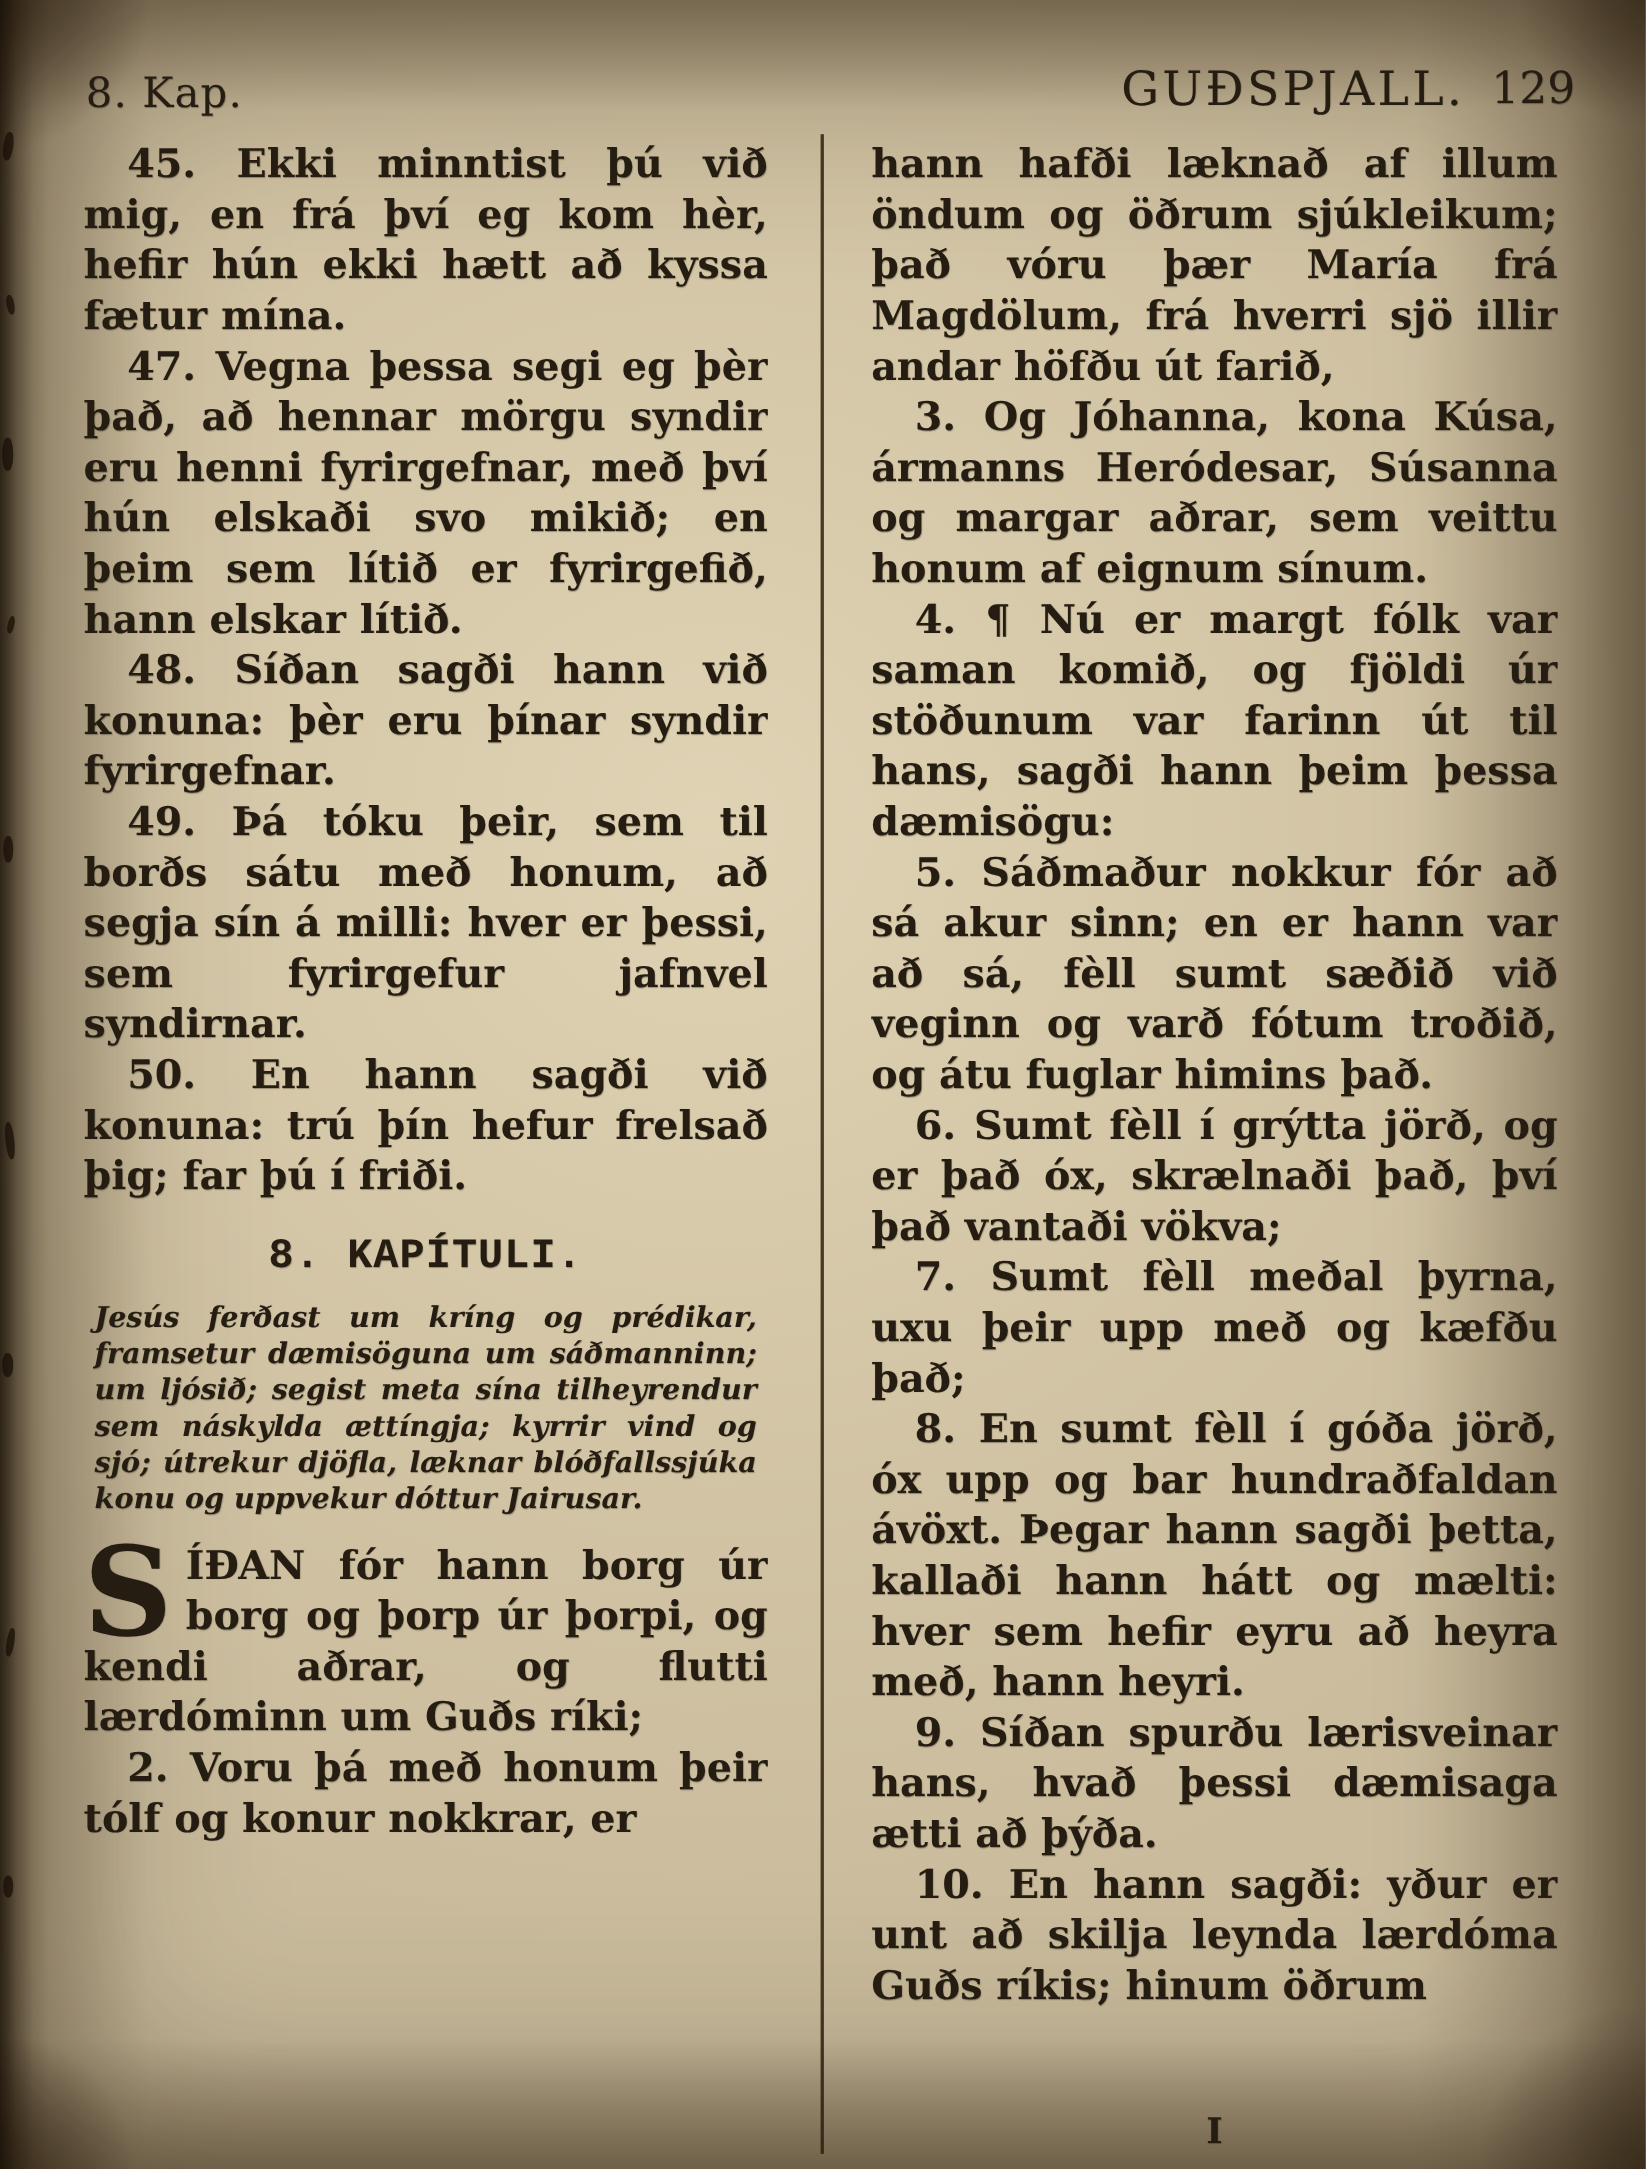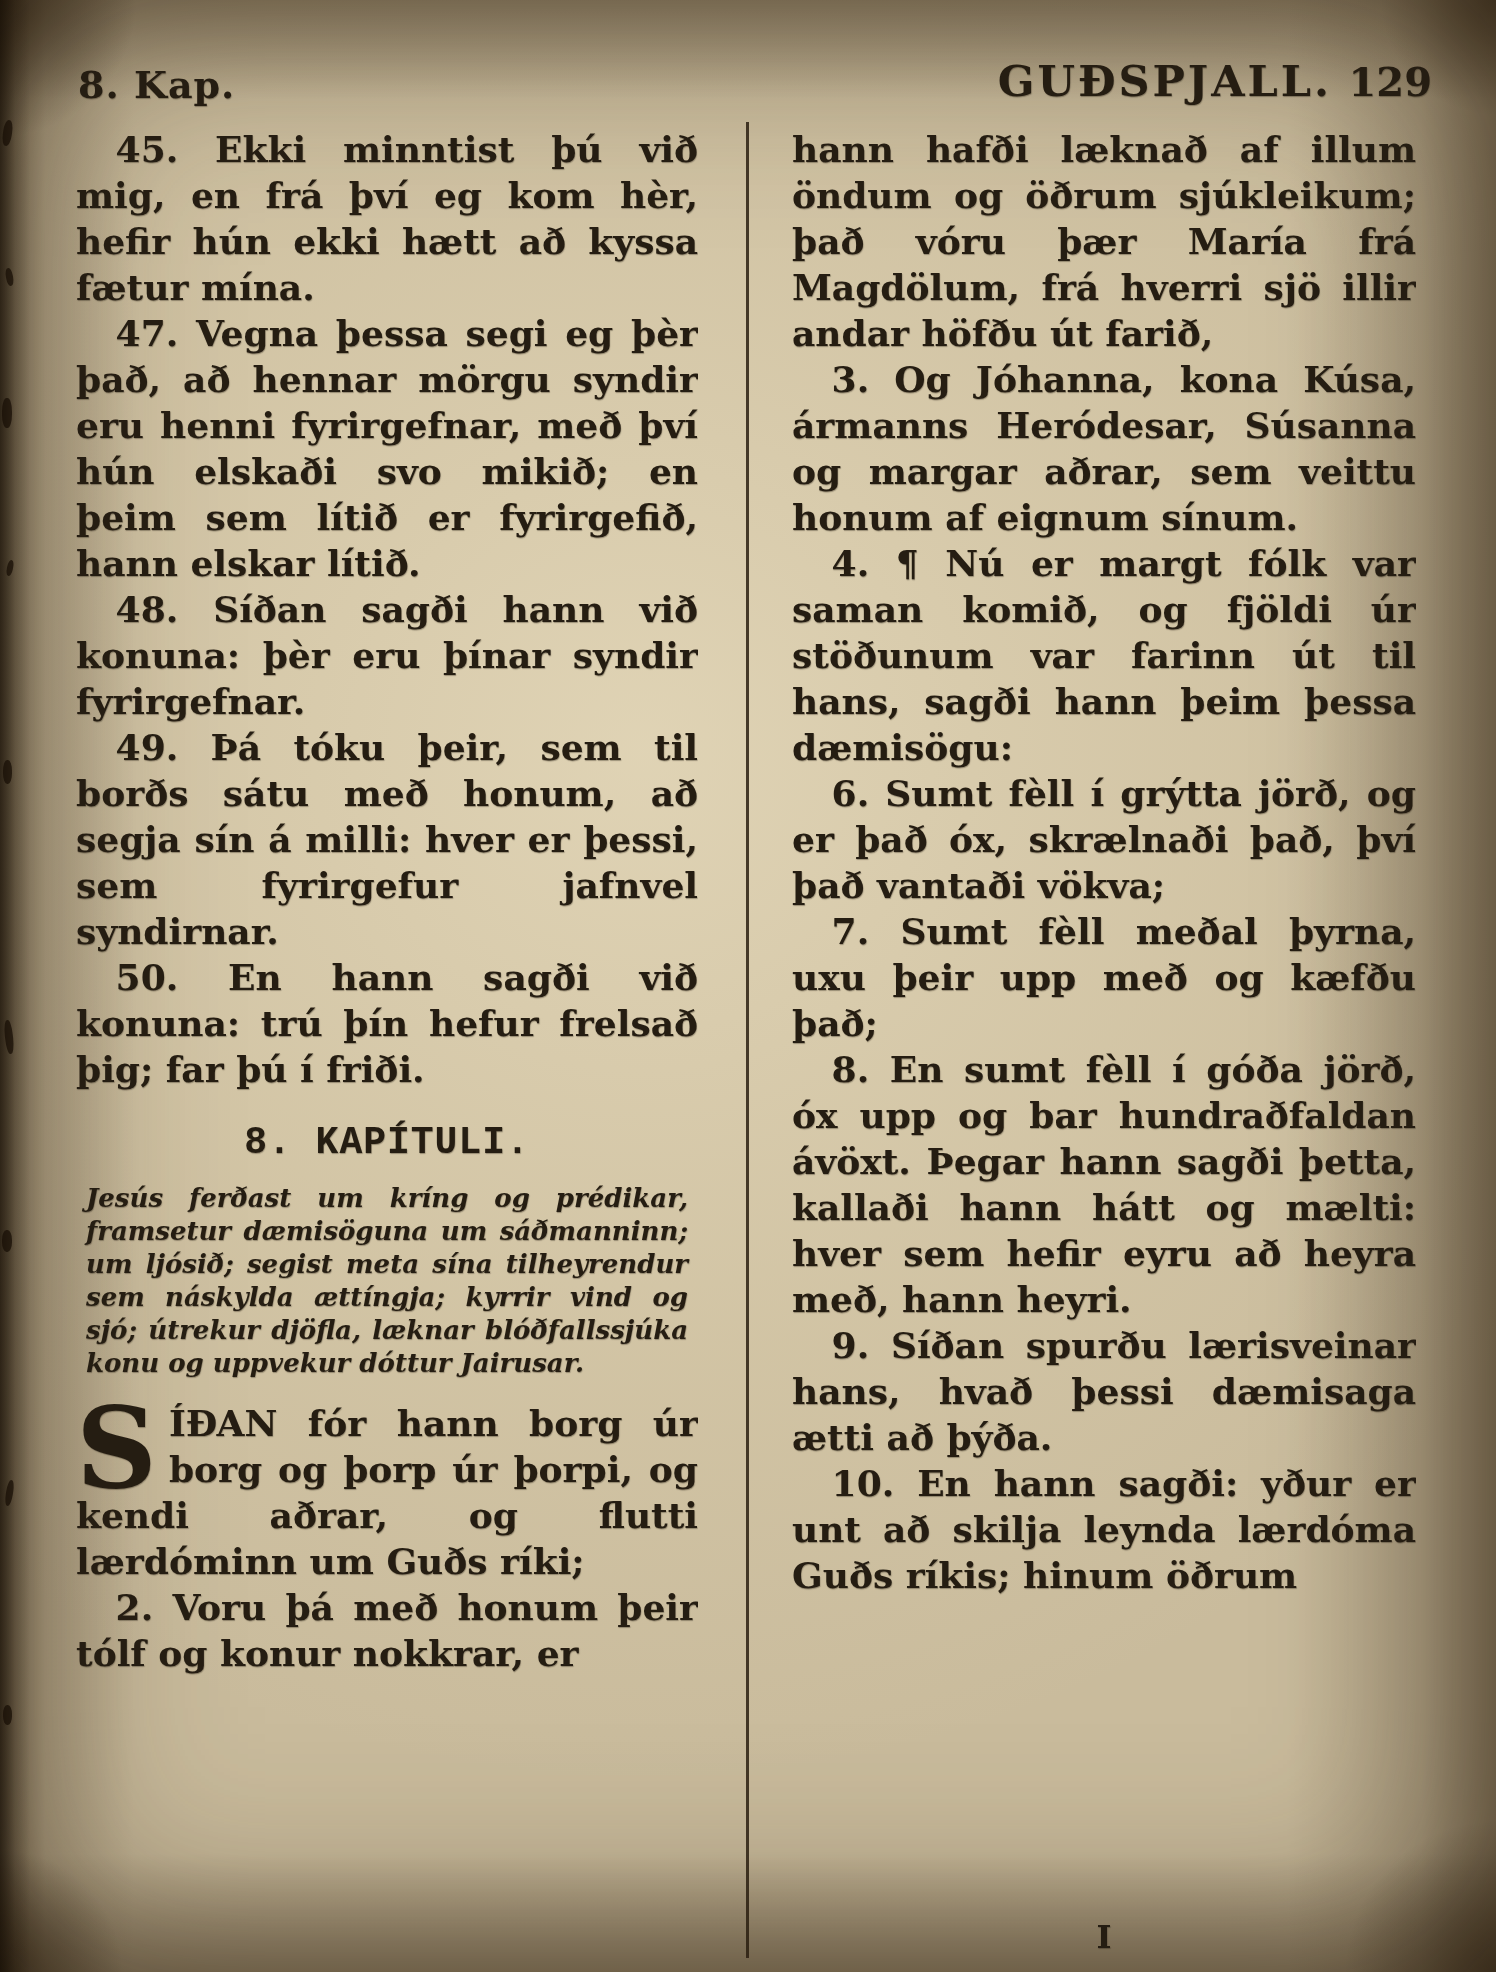--- a/index.html
+++ b/index.html
@@ -29,21 +29,21 @@
     box-shadow: inset 0 0 180px 50px rgba(48,34,15,0.45);
   }
 
   
   .header {
     position: absolute;
     top: 56px;
     left: 78px;
     right: 64px;
     height: 54px;
-    font-weight: bold;
+    font-weight: normal;
   }
   .header .chapter-label {
     position: absolute; left: 0; top: 6px;
     font-size: 38px; letter-spacing: 1px;
   }
   .header .page-title {
     position: absolute; left: 0; right: 100px; top: 0;
     text-align: right;
     font-size: 43px; letter-spacing: 3px;
   }
@@ -173,20 +173,21 @@
 
     <p class="opening-para"><span class="drop-cap">S</span><span>ÍÐAN fór hann borg úr borg og þorp úr þorpi, og kendi aðrar, og flutti lærdóminn um Guðs ríki;</span></p>
 
     <p class="verse">2. Voru þá með honum þeir tólf og konur nokkrar, er</p>
   </div>
 
   <div class="column col-right">
     <p class="continuation">hann hafði læknað af illum öndum og öðrum sjúkleikum; það vóru þær María frá Magdölum, frá hverri sjö illir andar höfðu út farið,</p>
     <p class="verse">3. Og Jóhanna, kona Kúsa, ármanns Heródesar, Súsanna og margar aðrar, sem veittu honum af eignum sínum.</p>
     <p class="verse">4. ¶ Nú er margt fólk var saman komið, og fjöldi úr stöðunum var farinn út til hans, sagði hann þeim þessa dæmisögu:</p>
+    <p class="verse">5. Sáðmaður nokkur fór að sá akur sinn; en er hann var að sá, fèll sumt sæðið við veginn og varð fótum troðið, og átu fuglar himins það.</p>
     <p class="verse">6. Sumt fèll í grýtta jörð, og er það óx, skrælnaði það, því það vantaði vökva;</p>
     <p class="verse">7. Sumt fèll meðal þyrna, uxu þeir upp með og kæfðu það;</p>
     <p class="verse">8. En sumt fèll í góða jörð, óx upp og bar hundraðfaldan ávöxt. Þegar hann sagði þetta, kallaði hann hátt og mælti: hver sem hefir eyru að heyra með, hann heyri.</p>
     <p class="verse">9. Síðan spurðu lærisveinar hans, hvað þessi dæmisaga ætti að þýða.</p>
     <p class="verse">10. En hann sagði: yður er unt að skilja leynda lærdóma Guðs ríkis; hinum öðrum</p>
   </div>
 
   <div class="signature-mark">I</div>
 
 </div>

